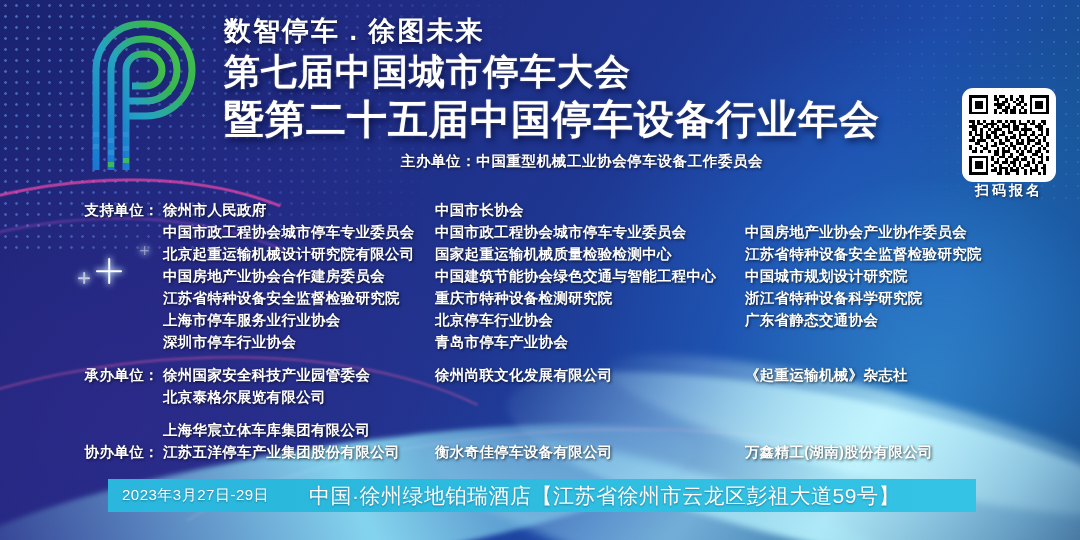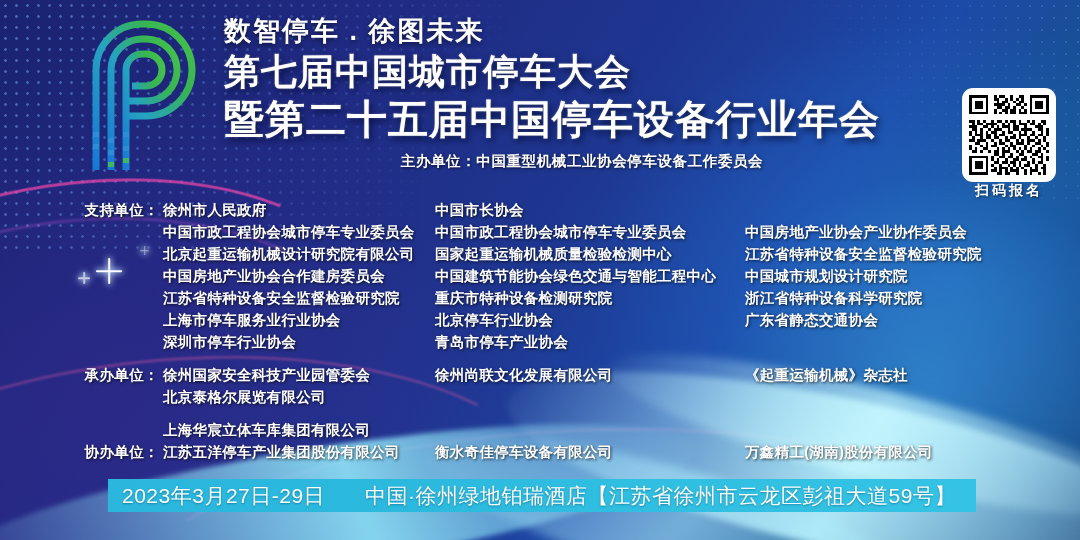--- a/index.html
+++ b/index.html
@@ -110,21 +110,21 @@
   .c3{flex:0 0 300px;}
   .rowgap{height:11px;}
 
   
   .footer{
     position:absolute;left:108px;top:479px;width:868px;height:33px;
     background:linear-gradient(90deg,#2bb7dd 0%,#2cb9de 35%,#31c0e2 70%,#34c3e4 100%);
     display:flex;align-items:center;
   }
   .f-date{
-    font-size:21px;color:#ffffff;font-weight:normal;padding-left:14px;letter-spacing:.5px;white-space:nowrap;
+    font-size:15px;color:#ffffff;font-weight:normal;padding-left:14px;letter-spacing:.5px;white-space:nowrap;
     text-shadow:0 1px 2px rgba(0,60,90,.45);
   }
   .f-venue{
     font-size:21px;color:#ffffff;font-weight:normal;padding-left:40px;letter-spacing:.5px;white-space:nowrap;
     text-shadow:0 1px 2px rgba(0,60,90,.45);
   }
 </style>
 </head>
 <body>
 

